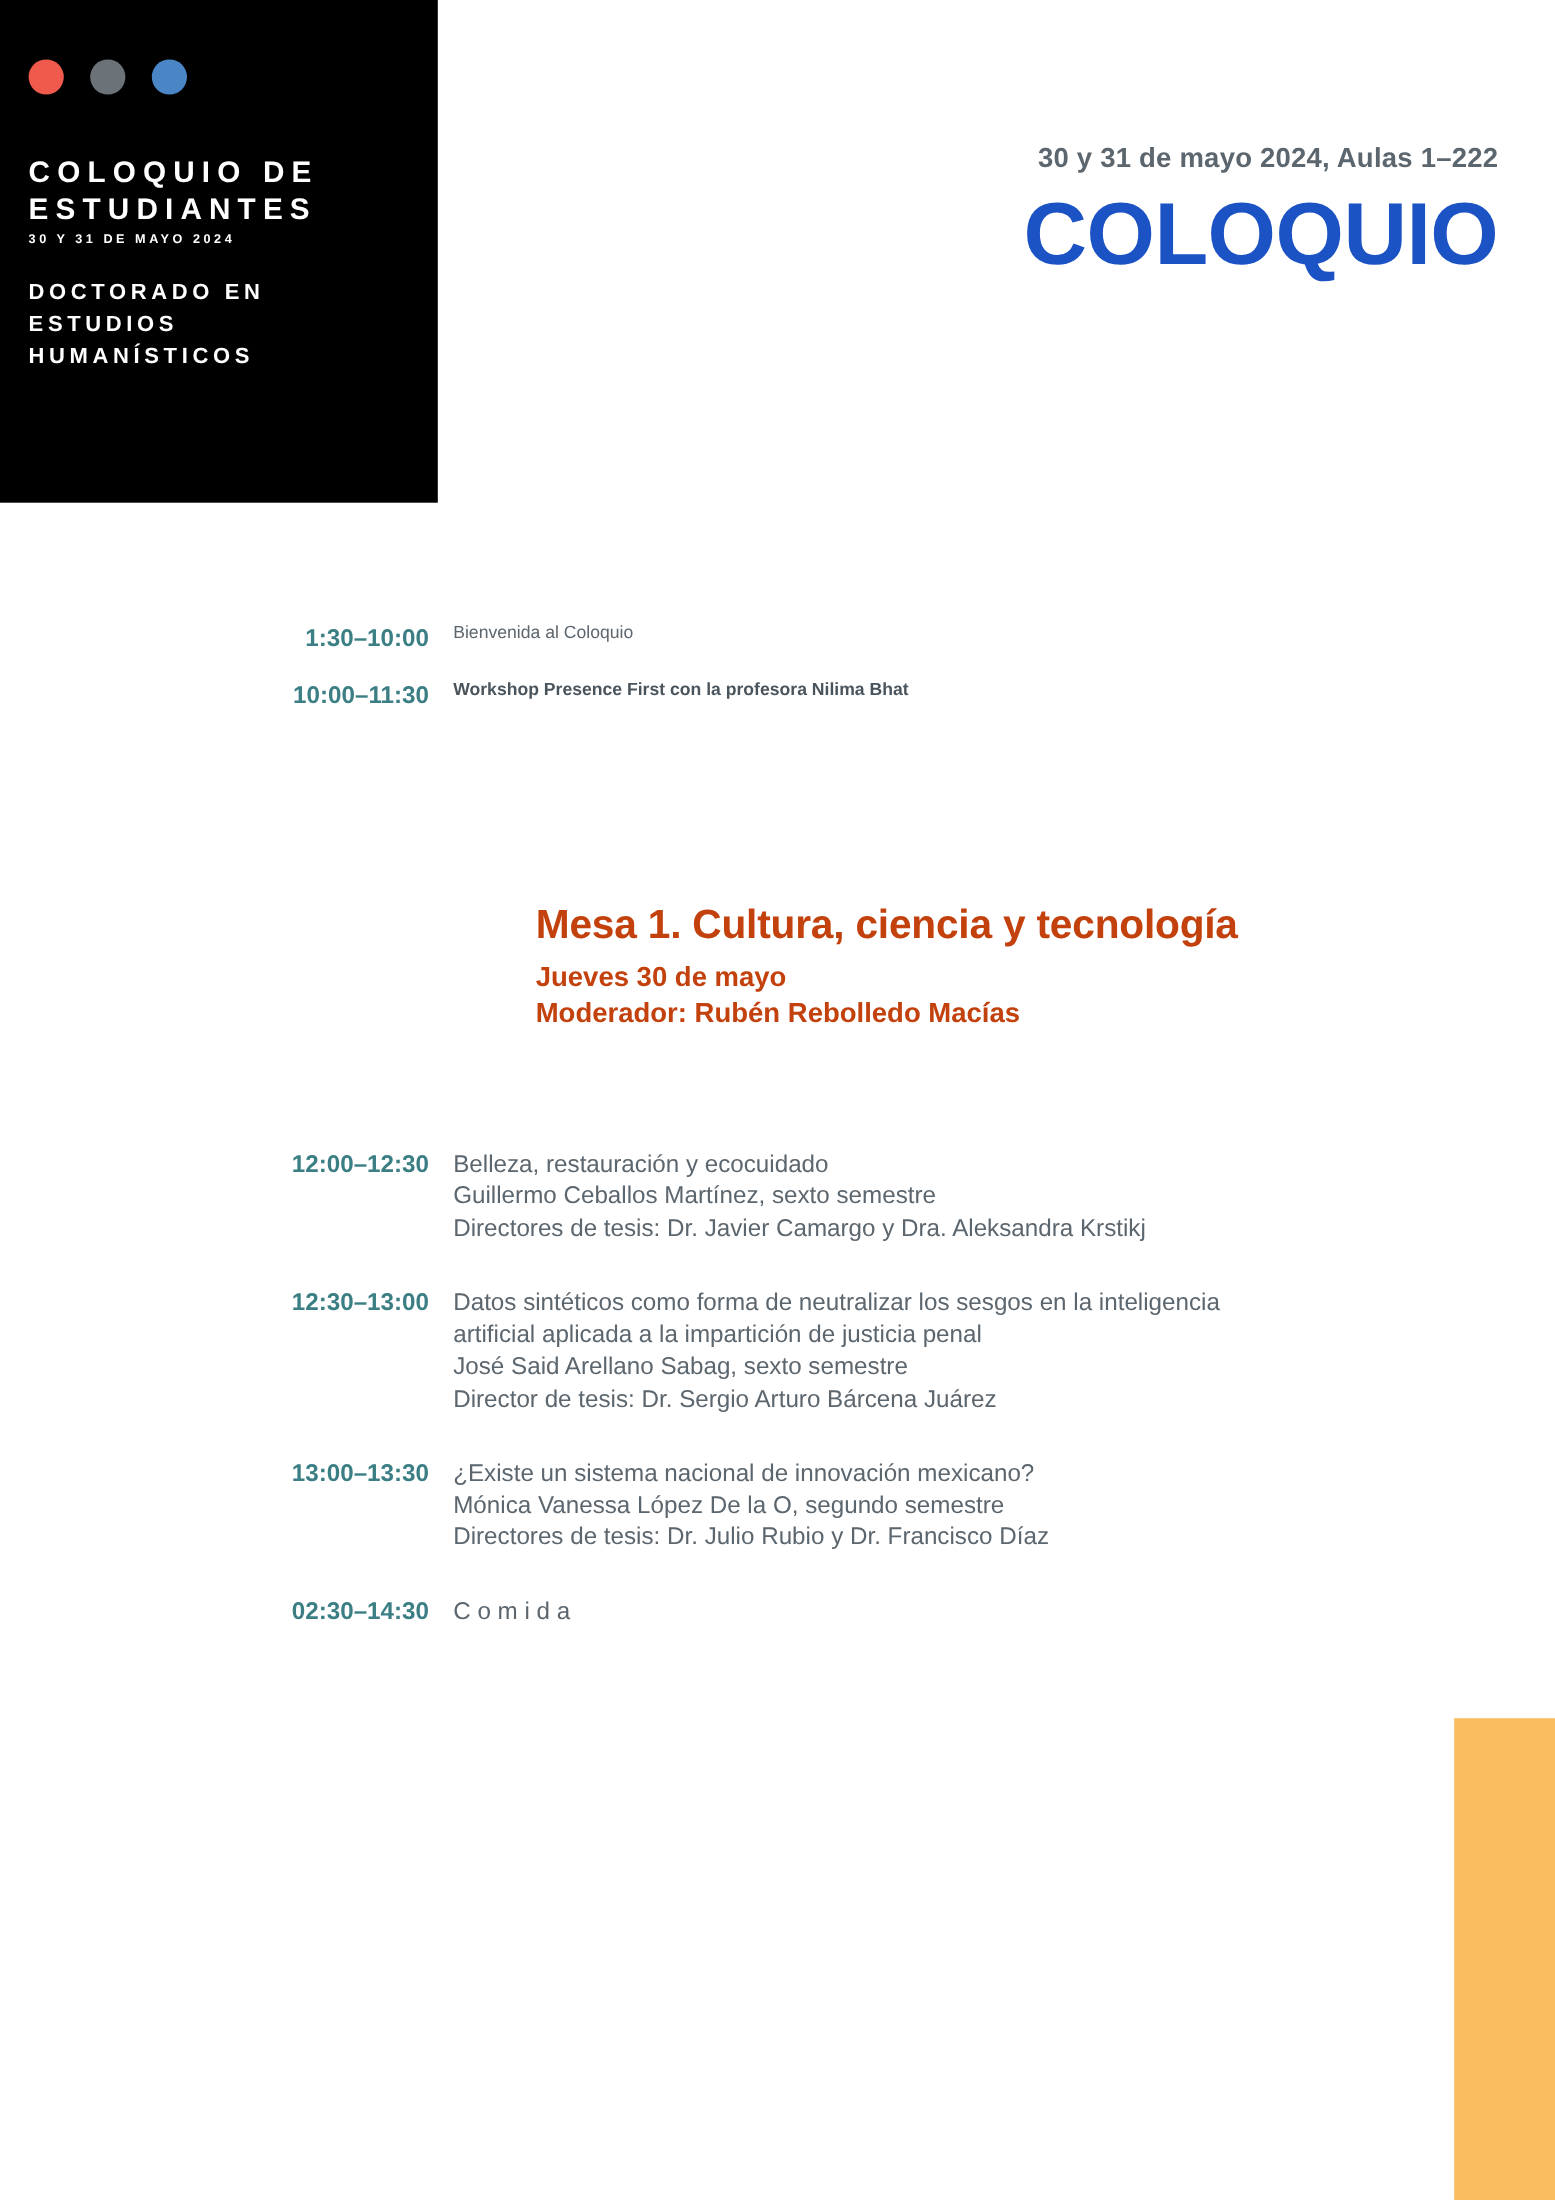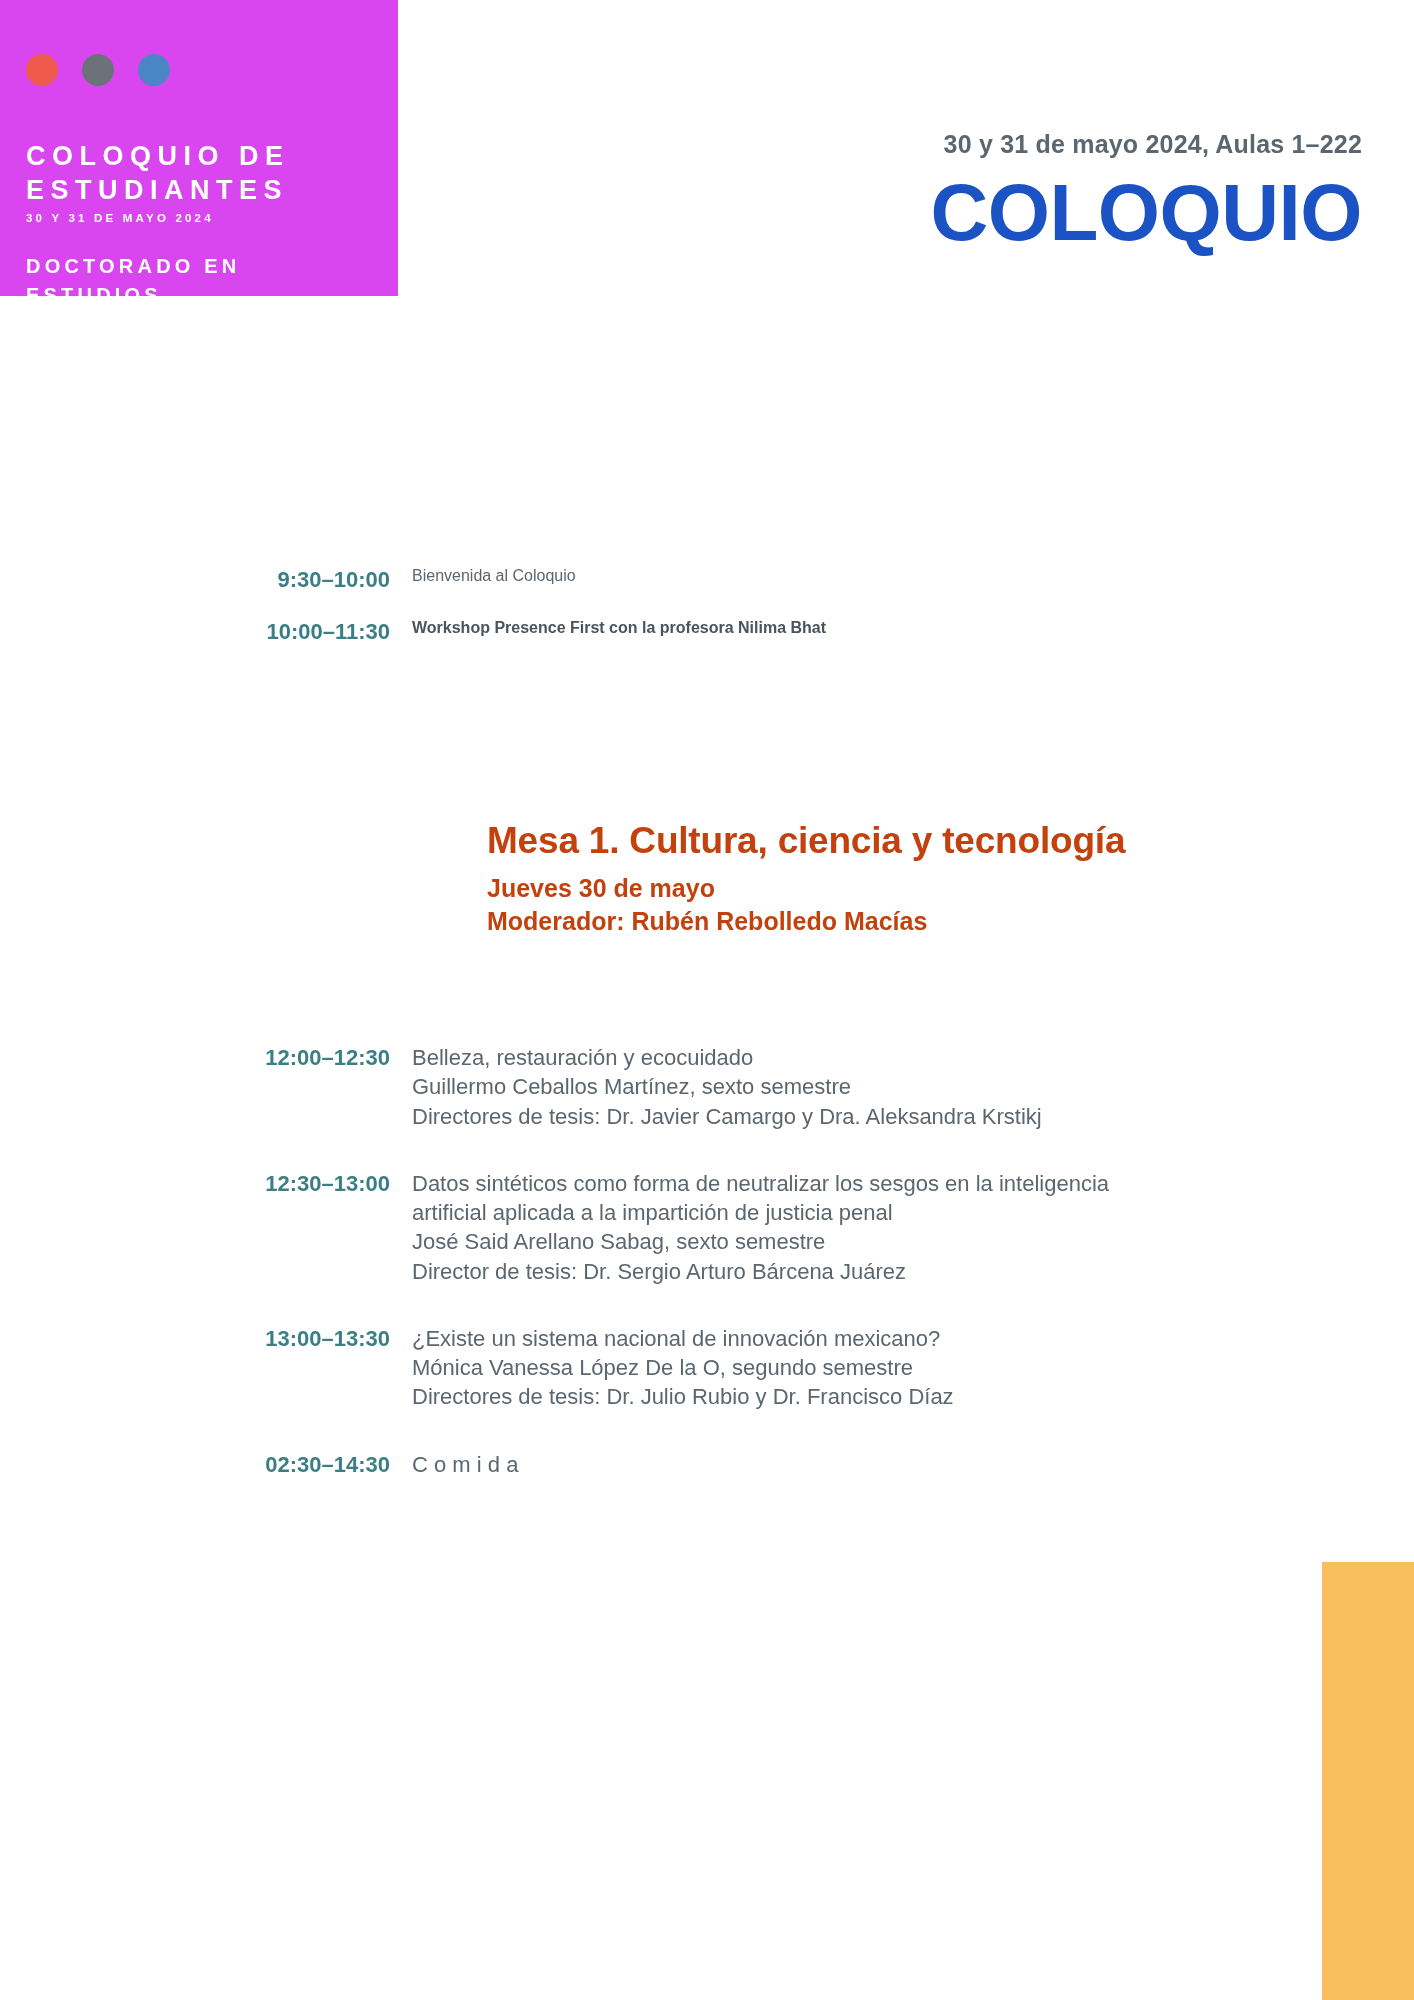--- a/index.html
+++ b/index.html
@@ -14,22 +14,22 @@
     font-family: "Liberation Sans", sans-serif;
     overflow: hidden;
   }
 
   
   .header-band {
     position: absolute;
     left: 0;
     top: 0;
     width: 398px;
-    height: 296px;
-    background: #d946ef;
+    height: 457px;
+    background: #000000;
   }
   .dots {
     position: absolute;
     left: 26px;
     top: 54px;
     display: flex;
     gap: 24px;
   }
   .dot {
     width: 32px;
@@ -204,21 +204,21 @@
   </div>
 </div>
 
 <div class="head-right">
   <div class="head-date">30 y 31  de mayo 2024, Aulas 1–222</div>
   <div class="head-title">COLOQUIO</div>
 </div>
 
 <div class="schedule-top">
   <div class="row">
-    <div class="time">9:30–10:00</div>
+    <div class="time">1:30–10:00</div>
     <div class="desc">Bienvenida al Coloquio</div>
   </div>
   <div class="row">
     <div class="time">10:00–11:30</div>
     <div class="desc bold">Workshop Presence First con la profesora Nilima Bhat</div>
   </div>
 </div>
 
 <div class="mesa">
   <div class="mesa-title">Mesa 1. Cultura, ciencia y tecnología</div>

